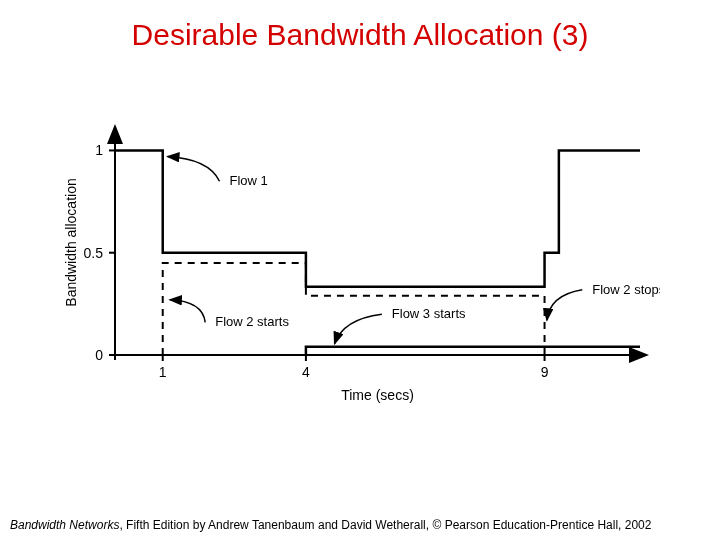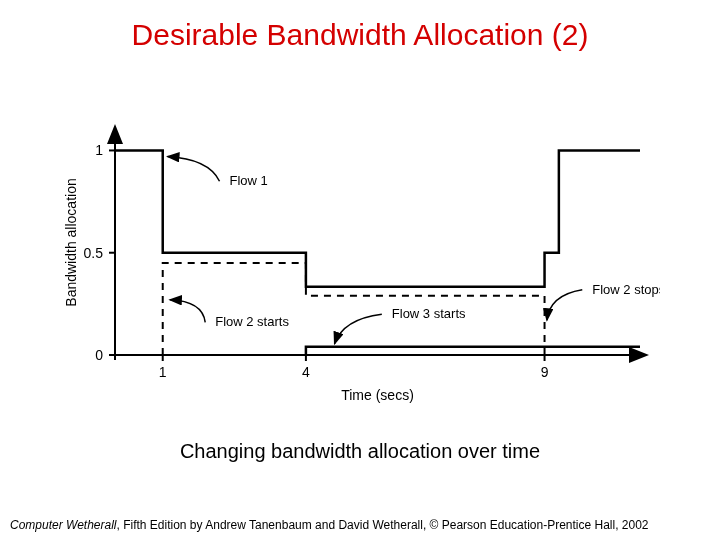--- a/index.html
+++ b/index.html
@@ -60,21 +60,21 @@
   .arrow-ann { stroke: #000; stroke-width: 1.5; fill: none; }
   .tick { stroke: #000; stroke-width: 2; }
   .svg-label { font-family: Arial, Helvetica, sans-serif; font-size: 14px; fill: #000; }
   .svg-label-sm { font-family: Arial, Helvetica, sans-serif; font-size: 13px; fill: #000; }
 </style>
 </head>
 <body>
 
 <div class="slide">
 
-  <div class="title">Desirable Bandwidth Allocation (2)</div>
+  <div class="title">Desirable Bandwidth Allocation (3)</div>
 
   <div class="chart-area">
     <svg id="chart-svg" width="600" height="290" viewBox="0 0 600 290">
       <defs>
         <marker id="arrowhead" markerWidth="10" markerHeight="8" refX="8" refY="4" orient="auto" markerUnits="strokeWidth">
           <path d="M0,0 L10,4 L0,8 Z" fill="#000"></path>
         </marker>
         <marker id="arrowhead-sm" markerWidth="9" markerHeight="7" refX="8" refY="3.5" orient="auto">
           <path d="M0,0 L9,3.5 L0,7 Z" fill="#000"></path>
         </marker>
@@ -108,19 +108,18 @@
           <path d="M 145.22727272727275,202.36363636363637 Q 142.5568181818182,181.0681818181818 109.88636363636363,179.77272727272728" class="arrow-ann" marker-end="url(#arrowhead-sm)"></path>
           <text x="155.22727272727275" y="206.36363636363637" class="svg-label-sm" text-anchor="start">Flow 2 starts</text>
           <path d="M 321.8181818181818,194.1818181818182 Q 283.18181818181813,198.9659090909091 274.5454545454545,223.75" class="arrow-ann" marker-end="url(#arrowhead-sm)"></path>
           <text x="331.8181818181818" y="198.1818181818182" class="svg-label-sm" text-anchor="start">Flow 3 starts</text>
           <path d="M 522.2727272727273,169.63636363636363 Q 489.60227272727275,174.9318181818182 486.9318181818182,200.22727272727272" class="arrow-ann" marker-end="url(#arrowhead-sm)"></path>
           <text x="532.2727272727273" y="173.63636363636363" class="svg-label-sm" text-anchor="start">Flow 2 stops</text>
         </g>
     </svg>
   </div>
 
-  <div class="caption">Changing bandwidth allocation over time</div>
 
   <div class="footer">
-    <span class="book">Computer Wetherall</span><span>, Fifth Edition by Andrew Tanenbaum and David Wetherall, © Pearson Education-Prentice Hall, 2002</span>
+    <span class="book">Bandwidth Networks</span><span>, Fifth Edition by Andrew Tanenbaum and David Wetherall, © Pearson Education-Prentice Hall, 2002</span>
   </div>
 
 </div>
 
 </body></html>

